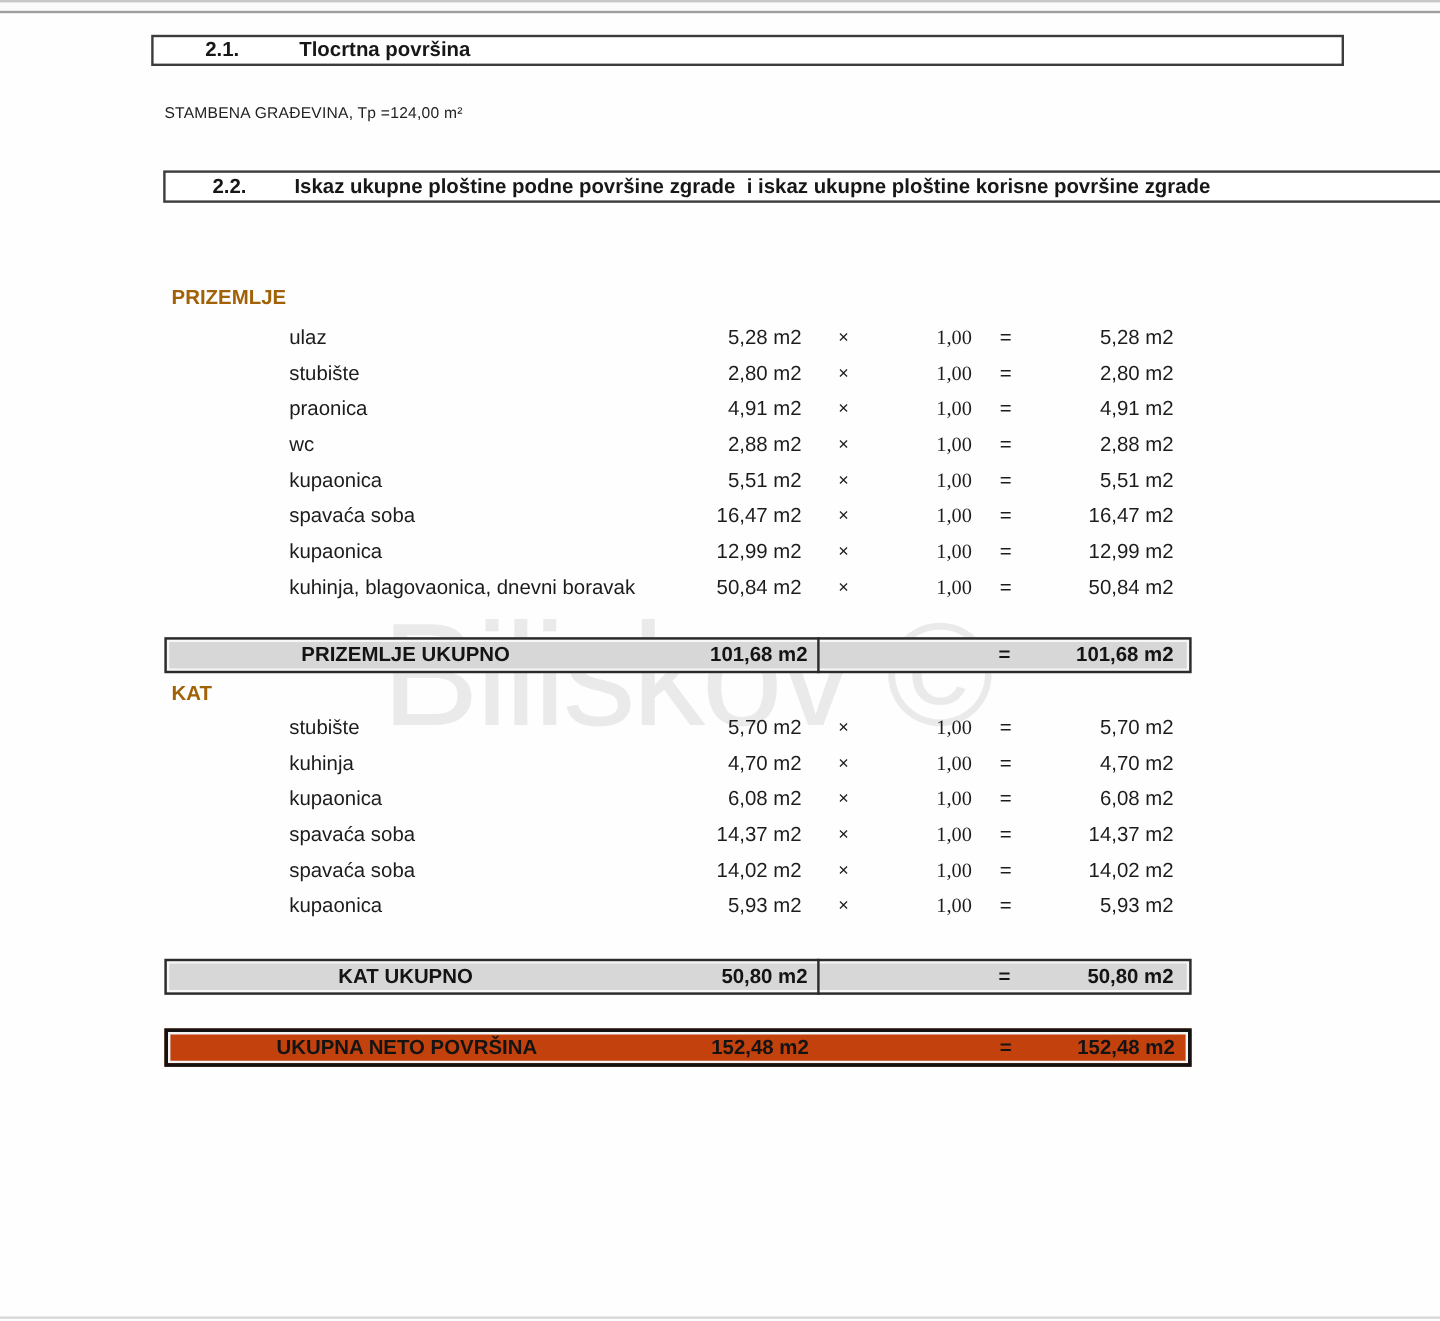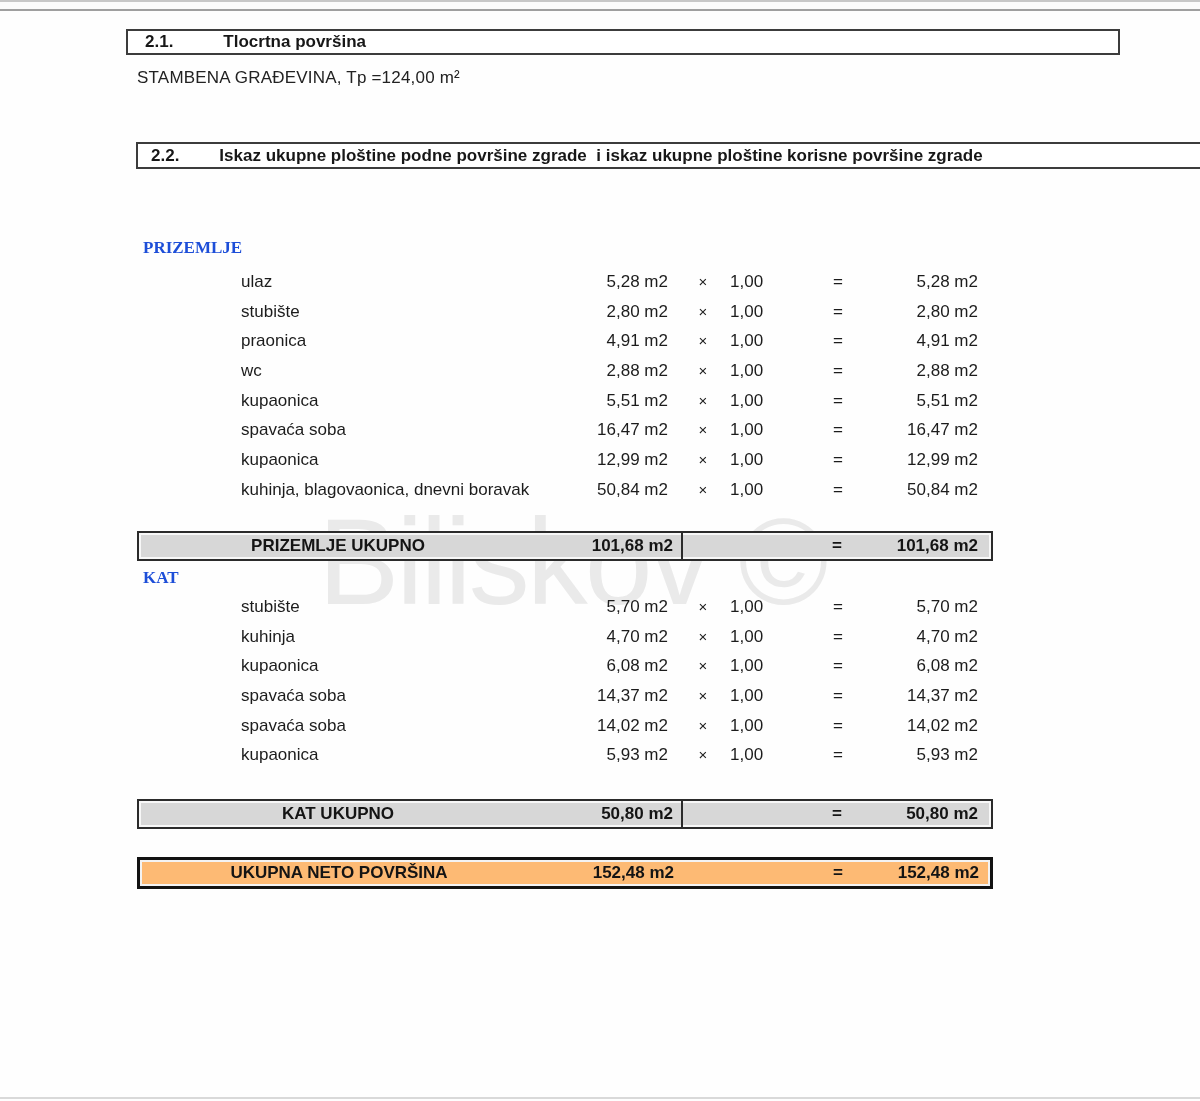--- a/index.html
+++ b/index.html
@@ -34,51 +34,51 @@
     user-select: none;
   }
 
   .content { position: absolute; inset: 0; z-index: 1; }
 
   
   .sec-box {
     position: absolute; background: #ffffff;
     border: 2px solid #3c3c3c;
     display: flex; align-items: center;
-    font-weight: bold; font-size: 17px; color: #171717;
+    font-weight: bold; font-size: 17px; color: #171717; padding-left: 26px;
   }
   .sec-box.s21 { left: 126px; top: 29px; width: 994px; height: 26px; }
   .sec-box.s22 { left: 136px; top: 142px; width: 1090px; height: 27px; }
   .sec-num { margin-left: 17px; }
   .sec-title { margin-left: 50px; white-space: pre; }
   .s22 .sec-num { margin-left: 13px; }
   .s22 .sec-title { margin-left: 40px; }
 
   .building-title {
-    position: absolute; left: 137px; top: 68px;
-    font-size: 17px; color: #222222; letter-spacing: 0.2px;
+    position: absolute; left: 137px; top: 86px;
+    font-size: 13px; color: #222222; letter-spacing: 0.2px;
   }
 
   .floor-heading {
     position: absolute; left: 143px;
-    font-size: 17px; font-weight: bold; color: #1d4ed8; font-family: Liberation Serif, serif;
+    font-size: 17px; font-weight: bold; color: #a16207;
   }
   .ph { top: 238px; }
   .kh { top: 568px; }
 
   
   .rows { position: absolute; left: 0; width: 1008px; }
   .rows.przm { top: 267px; }
   .rows.katr { top: 592px; }
   .trow { position: relative; height: 29.7px; line-height: 29.7px; font-size: 17px; }
   .trow span { position: absolute; top: 0; }
   .rname   { left: 241px; }
   .rarea   { left: 530px; width: 138px; text-align: right; }
   .rtimes  { left: 694px; width: 18px; text-align: center; font-size: 15px; }
-  .rfactor { left: 730px; width: 80px; text-align: left; }
+  .rfactor { left: 730px; width: 80px; text-align: right; font-family: Liberation Serif, serif; }
   .requals { left: 829px; width: 18px; text-align: center; }
   .rresult { left: 845px; width: 133px; text-align: right; }
 
   
   .sumbox {
     position: absolute; left: 137px; width: 856px; height: 30px;
     background: #d7d7d7;
     border: 2px solid #2b2b2b;
     box-shadow: inset 0 0 0 2px #f7f7f7;
     font-weight: bold; font-size: 17px; color: #141414;
@@ -88,21 +88,21 @@
   .slabel  { left: 0; width: 398px; text-align: center; }
   .sarea   { left: 398px; width: 136px; text-align: right; }
   .sdivider{ position: absolute; left: 542px; top: -2px; bottom: -2px; width: 2px; background: #2b2b2b; }
   .sequals { left: 690px; width: 16px; text-align: center; }
   .sresult { left: 706px; width: 133px; text-align: right; }
 
   .sumbox.przm-total { top: 531px; }
   .sumbox.kat-total  { top: 799px; }
   .sumbox.grand-total {
     top: 857px; height: 32px;
-    background: #fdba74;
+    background: #c2410c;
     border: 3px solid #121212;
     box-shadow: inset 0 0 0 2px #f3f3f3;
   }
   .grand-total .inner { line-height: 26px; }
 </style>
 </head>
 <body>
 
 <div class="page">
   <div class="top-edge"></div>

